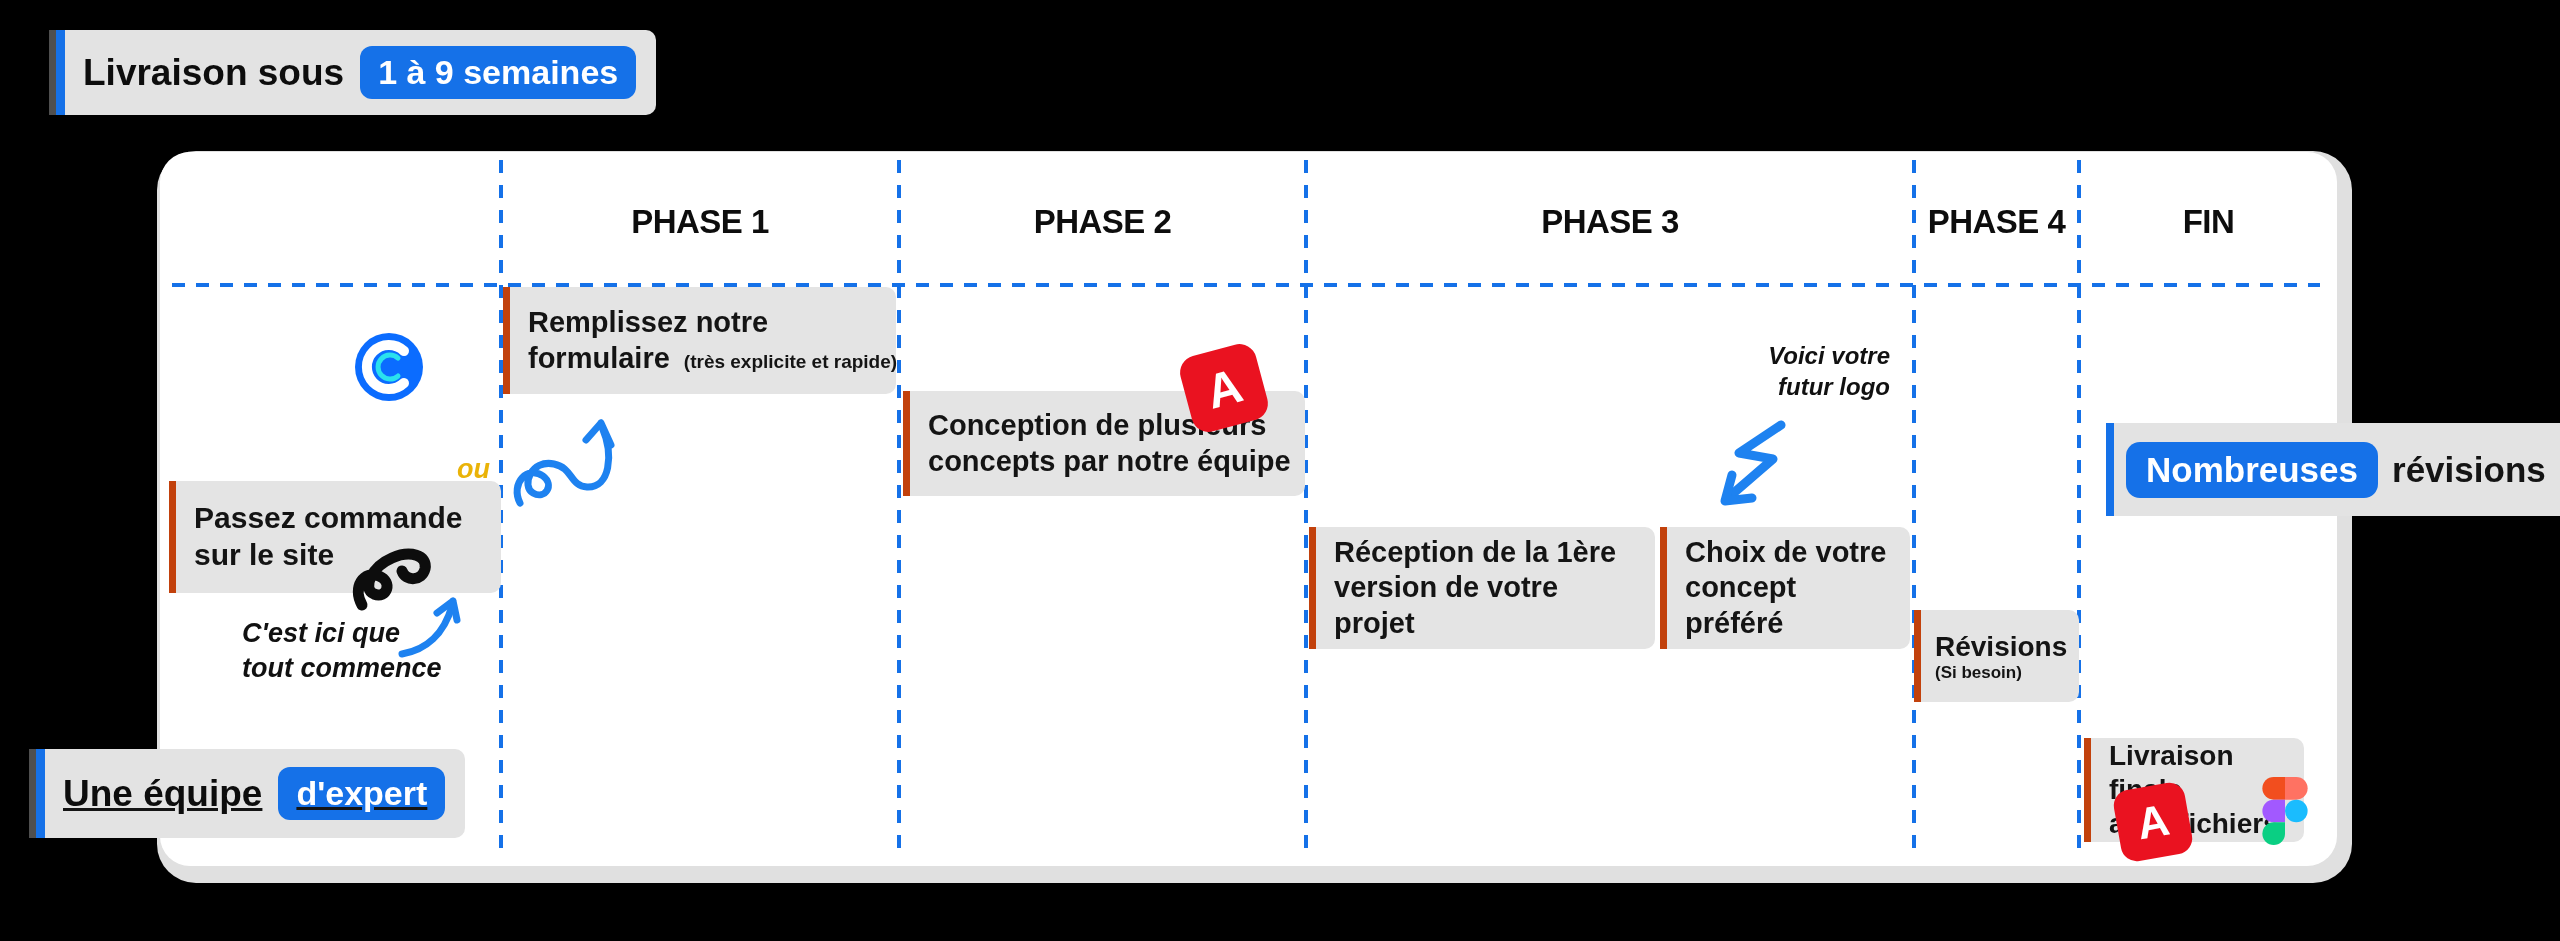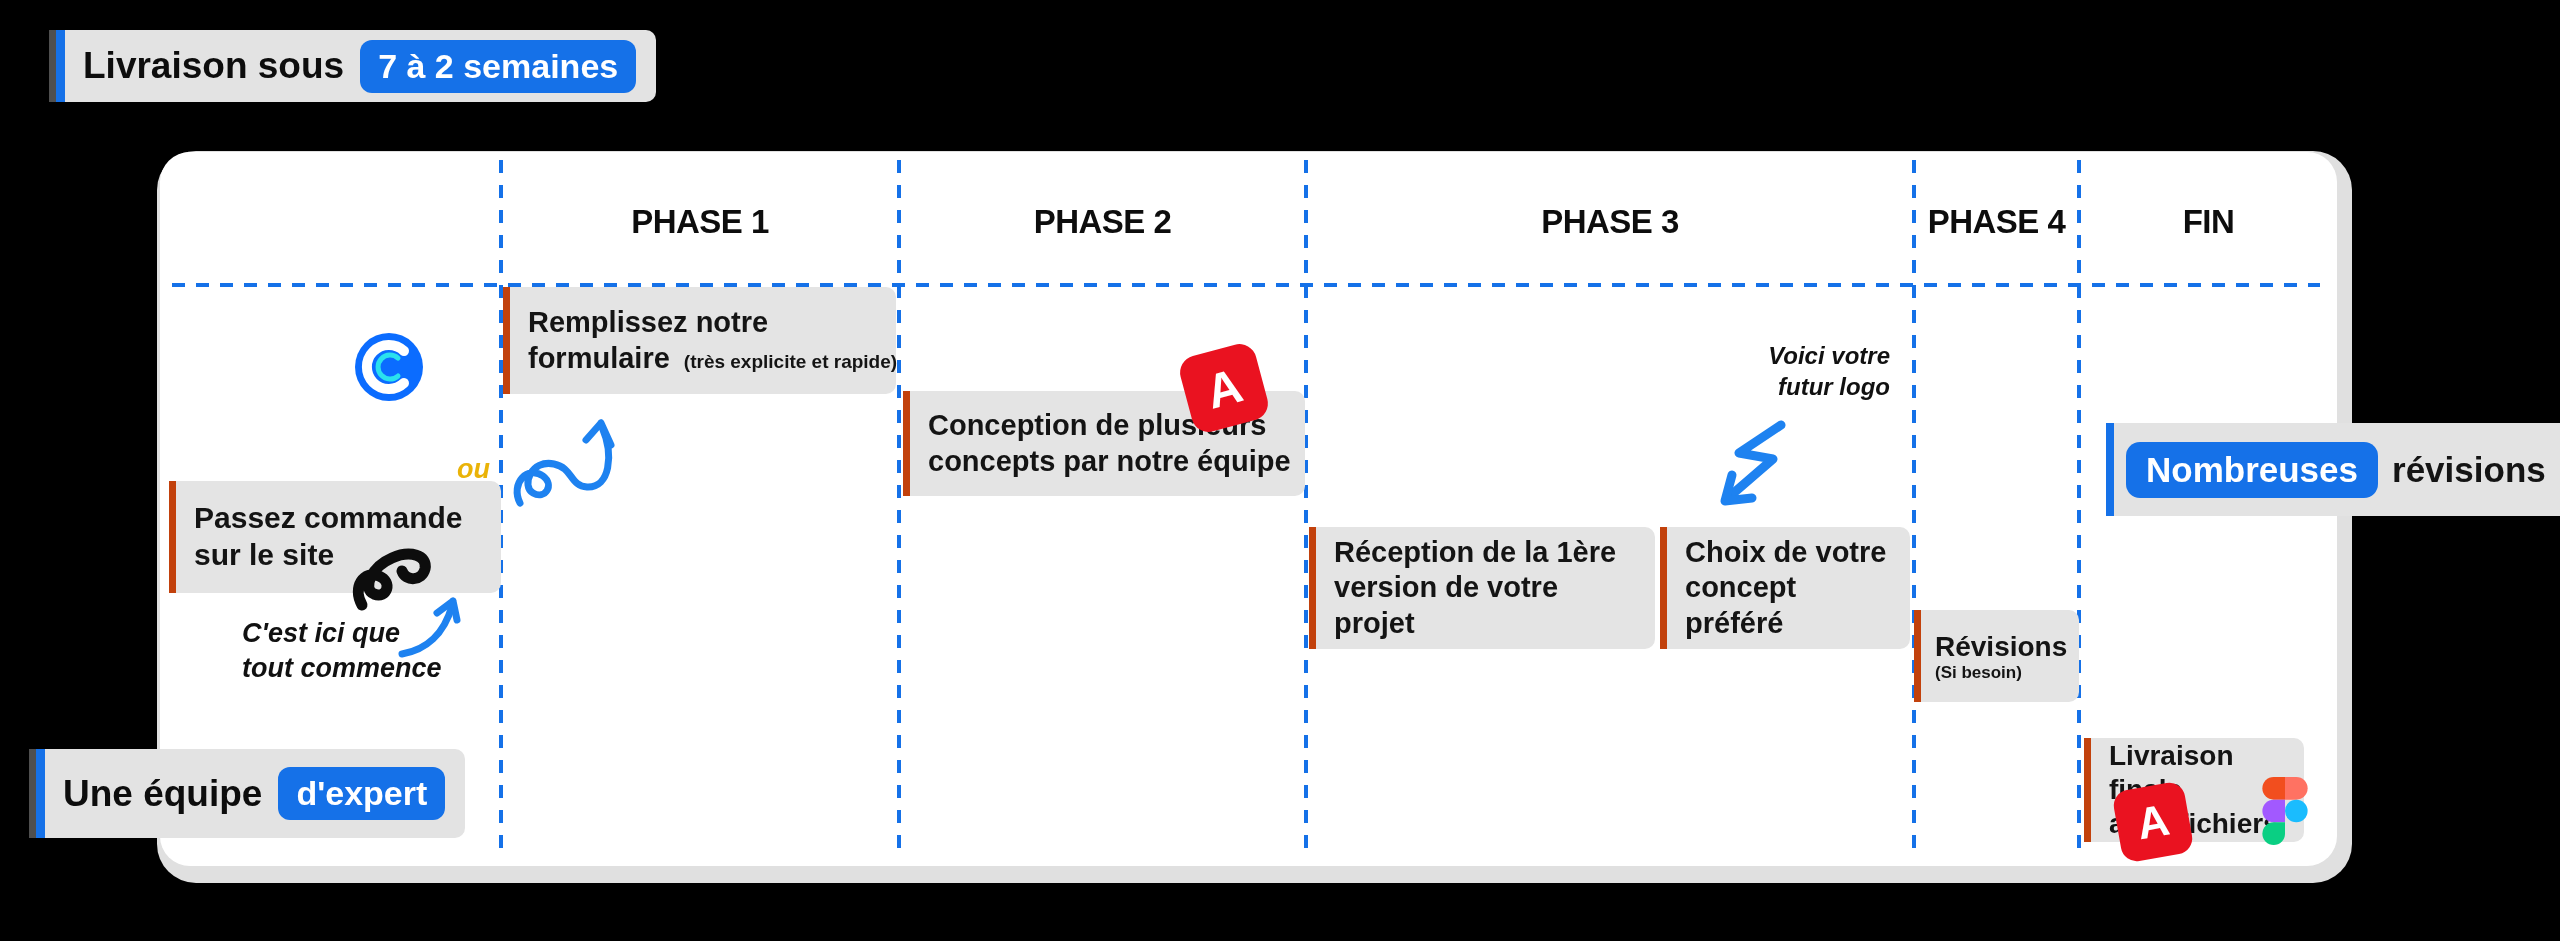--- a/index.html
+++ b/index.html
@@ -60,22 +60,22 @@
     font-size:27px;line-height:1.3;color:#111;
   }
   .note-commence{left:242px;top:616px;width:230px;}
   .note-voici{left:1730px;top:340px;width:160px;font-size:24px;text-align:right;}
   .ou-label{
     position:absolute;left:380px;top:454px;width:110px;z-index:2;
     font-weight:bold;font-style:italic;font-size:27px;text-align:right;color:#eab308;
   }
   
   .side-badge{position:absolute;display:flex;align-items:stretch;z-index:6;}
-  .badge-delivery{left:49px;top:30px;height:72px;}
-  .badge-team{left:29px;top:749px;height:89px;}
+  .badge-delivery{left:49px;top:30px;height:85px;}
+  .badge-team{left:29px;top:749px;height:89px;text-decoration:underline;}
   .shadow-stripe{width:7px;background:#4f4f4f;}
   .blue-stripe{width:9px;background:#1571e8;}
   .badge-body{
     background:#e3e3e3;display:flex;align-items:center;gap:16px;
     padding:0 20px 0 18px;border-radius:0 10px 10px 0;
     font-weight:bold;font-size:37px;color:#0d0d0d;white-space:nowrap;
   }
   .pill{
     background:#1571e8;color:#fff;border-radius:12px;
     padding:7px 18px;font-weight:bold;font-size:34px;white-space:nowrap;
@@ -122,21 +122,21 @@
   <div class="col-header h-phase2">PHASE 2</div>
   <div class="col-header h-phase3">PHASE 3</div>
   <div class="col-header h-phase4">PHASE 4</div>
   <div class="col-header h-fin">FIN</div>
 
   <div class="side-badge badge-delivery">
     <div class="shadow-stripe"></div>
     <div class="blue-stripe"></div>
     <div class="badge-body">
       <span>Livraison sous</span>
-      <span class="pill">7 à 2 semaines</span>
+      <span class="pill">1 à 9 semaines</span>
     </div>
   </div>
 
   <div class="side-badge badge-team">
     <div class="shadow-stripe"></div>
     <div class="blue-stripe"></div>
     <div class="badge-body">
       <span>Une équipe</span>
       <span class="pill">d'expert</span>
     </div>

